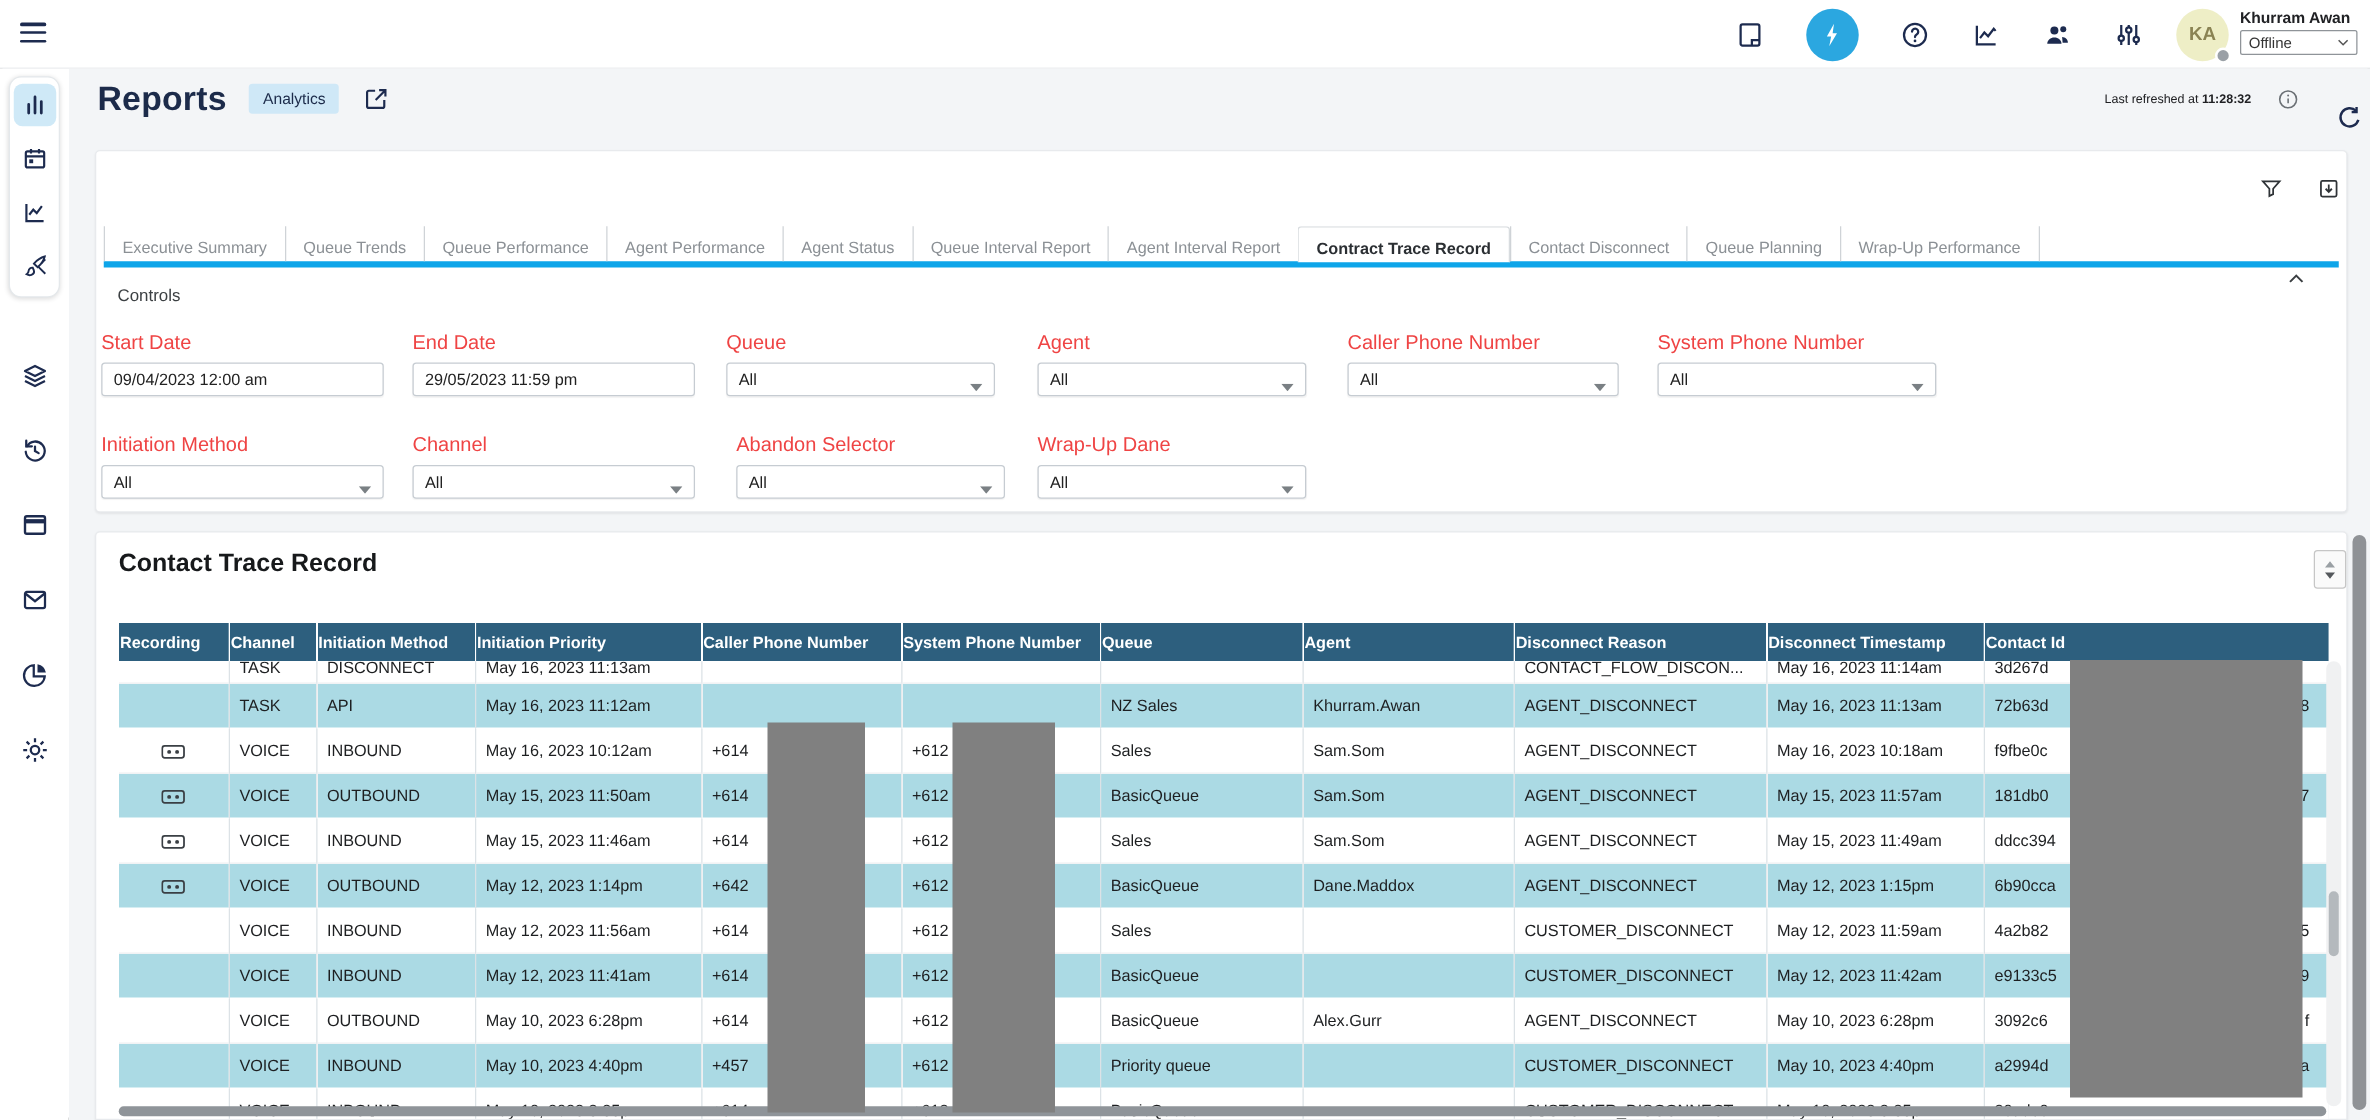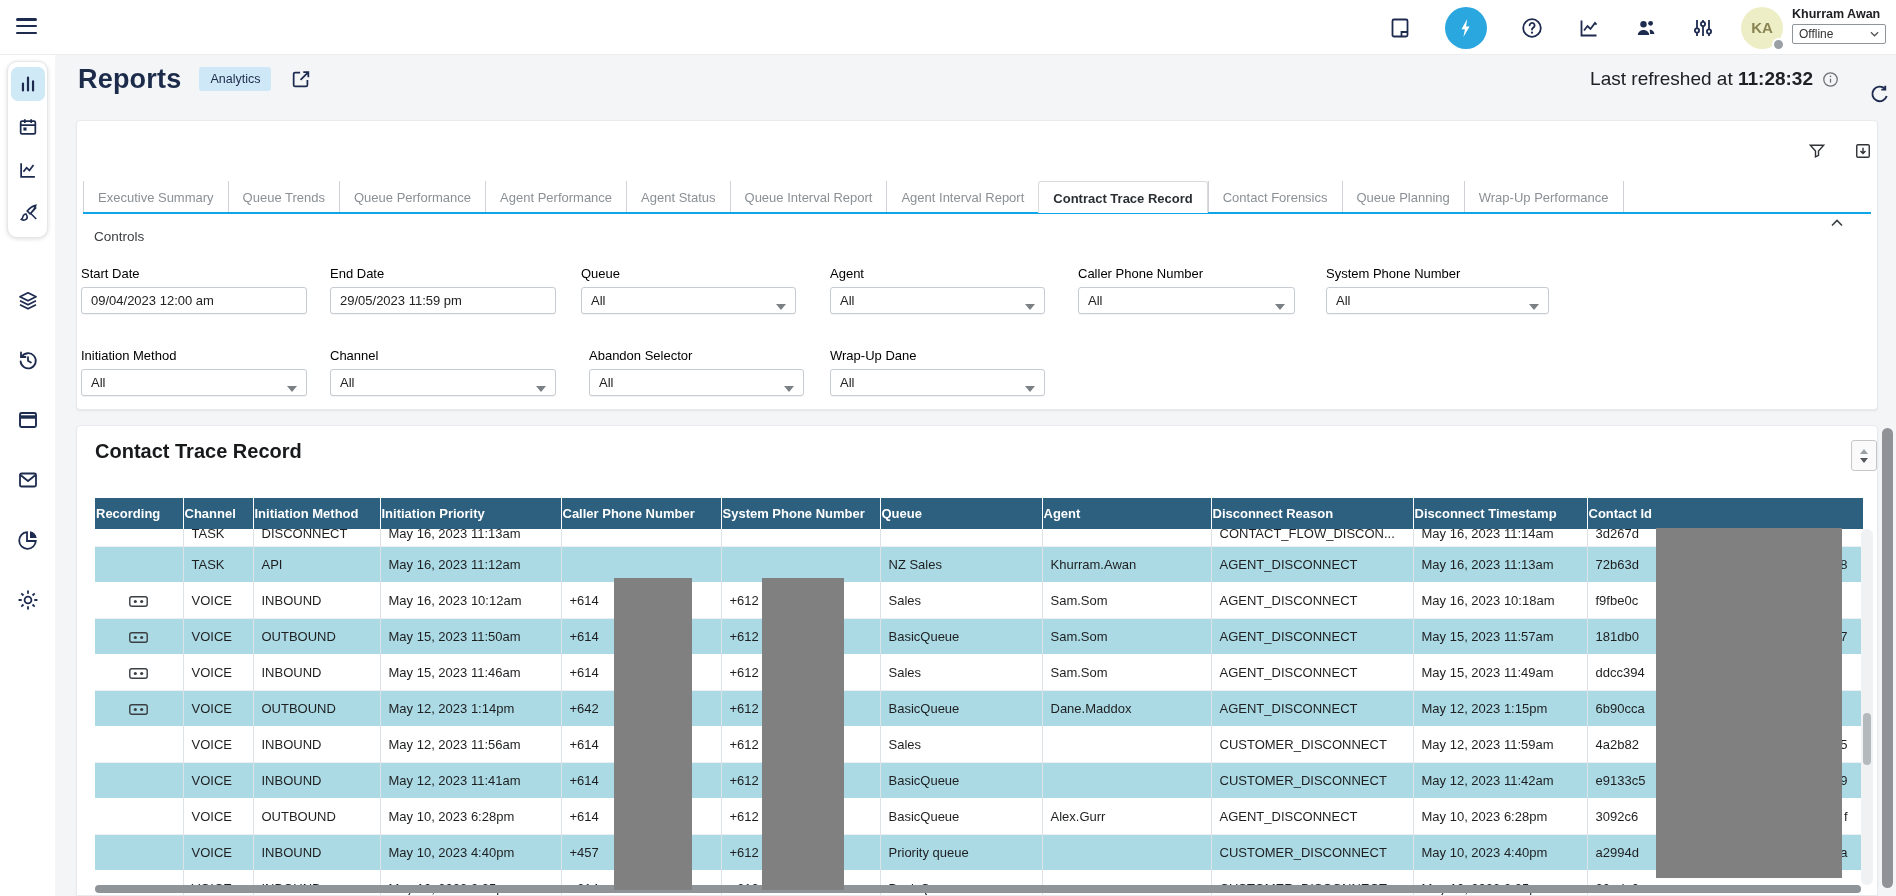--- a/index.html
+++ b/index.html
@@ -36,50 +36,50 @@
 
   
   .main-bg { position:absolute; left:55px; top:55px; right:0; bottom:0; background:#f3f5f7; z-index:0; }
 
   
   .page-head { position:absolute; left:78px; top:58px; right:56px; height:42px; display:flex; align-items:center; z-index:1; }
   .page-head h1 { font-size:27px; font-weight:700; color:#1c2b4a; letter-spacing:.2px; }
   .badge { margin-left:18px; background:#cfe8f7; color:#1c2b4a; font-size:12.5px; font-weight:400; padding:5px 11px; border-radius:3px; }
   .ext { margin-left:19px; width:22px; height:22px; color:#1d2b4f; cursor:pointer; }
   .ext svg { width:22px; height:22px; }
-  .refreshed { margin-left:auto; display:flex; align-items:center; gap:8px; font-size:19px; color:#202124; }
+  .refreshed { margin-left:auto; display:flex; align-items:center; gap:20px; font-size:10px; color:#202124; }
   .refreshed b { font-weight:700; }
   .info-ic { width:19px; height:19px; color:#6b7075; cursor:pointer; }
   .info-ic svg { width:19px; height:19px; }
   .refresh-btn { position:absolute; right:5px; top:83px; width:23px; height:23px; color:#1d2b4f; cursor:pointer; z-index:1; }
   .refresh-btn svg { width:23px; height:23px; }
 
   
   .card { position:absolute; background:#fff; border:1px solid #e8eaed; border-radius:4px; box-shadow:0 1px 2px rgba(0,0,0,.07); z-index:1; }
   .card1 { left:76px; top:120px; width:1802px; height:290px; }
   .card2 { left:76px; top:425px; width:1802px; height:471px; border-radius:4px 4px 0 0; }
 
   .card1-icons { position:absolute; top:20px; right:4px; display:flex; gap:14px; color:#2f3337; }
   .card1-icons span { width:20px; height:20px; cursor:pointer; }
   .card1-icons svg { width:20px; height:20px; }
   .card1-icons .funnel { margin-right:12px; }
 
   
-  .tabs { position:absolute; left:6px; right:6px; top:60px; height:33px; display:flex; align-items:stretch; border-bottom:2px solid #0ea5e9; }
+  .tabs { position:absolute; left:6px; right:6px; top:60px; height:33px; display:flex; align-items:stretch; border-bottom:5px solid #0ea5e9; }
   .tab { padding:9px 14px 0; font-size:13px; color:#8b9095; border-left:1px solid #cfd3d7; white-space:nowrap; cursor:pointer; }
   .tab:last-child { border-right:1px solid #cfd3d7; }
   .tab.active { background:#fff; border:1px solid #d8dcdf; border-bottom:1px solid #fff; margin-bottom:-1px; border-radius:3px 3px 0 0; color:#2b2f33; font-weight:700; }
 
   .controls-title { position:absolute; left:17px; top:108px; font-size:13.5px; color:#3c4043; }
   .collapse { position:absolute; right:30px; top:92px; width:20px; height:20px; color:#3c4043; cursor:pointer; }
   .collapse svg { width:20px; height:20px; }
 
   .frow { position:absolute; left:0; right:0; height:60px; }
   .filter { position:absolute; top:0; }
-  .flabel { font-size:13px; color:#000000; margin-bottom:6px; }
+  .flabel { font-size:16px; color:#ef4444; margin-bottom:6px; }
   .fctl { height:27px; border:1px solid #c6ccd2; border-radius:3px; background:#fff; display:flex; align-items:center; justify-content:space-between; padding:0 9px; font-size:13px; color:#222; box-shadow:0 1px 1px rgba(0,0,0,.05); cursor:pointer; }
   .fctl .caret { width:10px; height:6px; flex:none; }
 
   
   .card2 h2 { position:absolute; left:18px; top:14px; font-size:20px; font-weight:700; color:#17191b; }
   .spinner { position:absolute; right:0; top:14px; width:26px; height:31px; border:1px solid #c6c6c6; border-radius:3px; background:#fafafa; display:flex; flex-direction:column; align-items:center; justify-content:center; gap:4px; cursor:pointer; }
   .tri-u { width:0; height:0; border-left:4px solid transparent; border-right:4px solid transparent; border-bottom:5px solid #9aa0a4; }
   .tri-d { width:0; height:0; border-left:4px solid transparent; border-right:4px solid transparent; border-top:5px solid #55585c; }
 
   .twrap { position:absolute; left:18px; top:72px; width:1768px; bottom:0; overflow:hidden; }
@@ -275,21 +275,21 @@
     </div>
     <nav class="tabs" id="tabs">
         <div class="tab">Executive Summary</div>
         <div class="tab">Queue Trends</div>
         <div class="tab">Queue Performance</div>
         <div class="tab">Agent Performance</div>
         <div class="tab">Agent Status</div>
         <div class="tab">Queue Interval Report</div>
         <div class="tab">Agent Interval Report</div>
         <div class="tab active">Contract Trace Record</div>
-        <div class="tab">Contact Forensics</div>
+        <div class="tab">Contact Disconnect</div>
         <div class="tab">Queue Planning</div>
         <div class="tab">Wrap-Up Performance</div>
       </nav>
     <div class="controls-title">Controls</div>
     <span class="collapse"><svg viewBox="0 0 24 24" fill="none" stroke="currentColor" stroke-width="2">
           <path d="M6 15l6-6 6 6"></path>
         </svg></span>
     <div class="frow" id="frow1" style="top:145px">
         <div class="filter" style="left: 4px; width: 226px;">
           <div class="flabel">Start Date</div>

